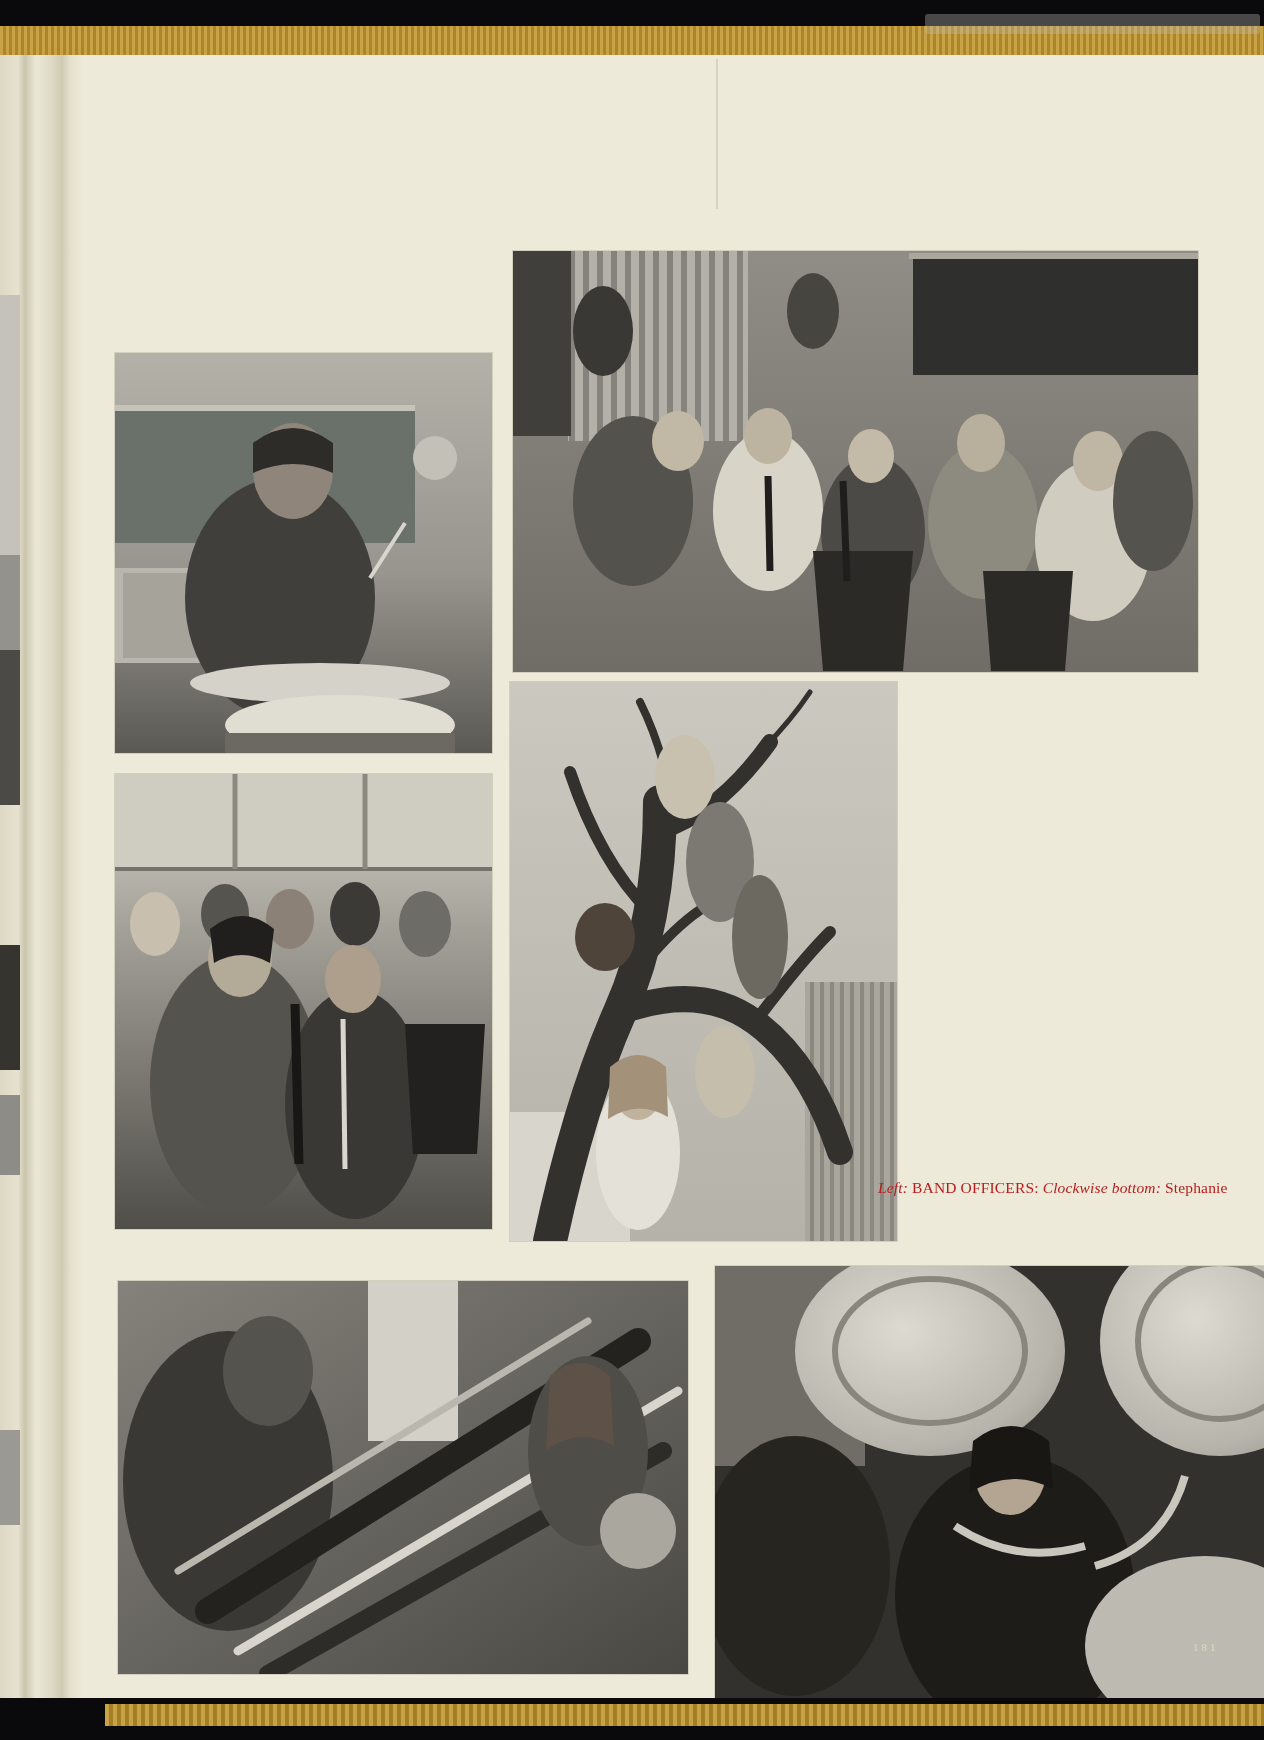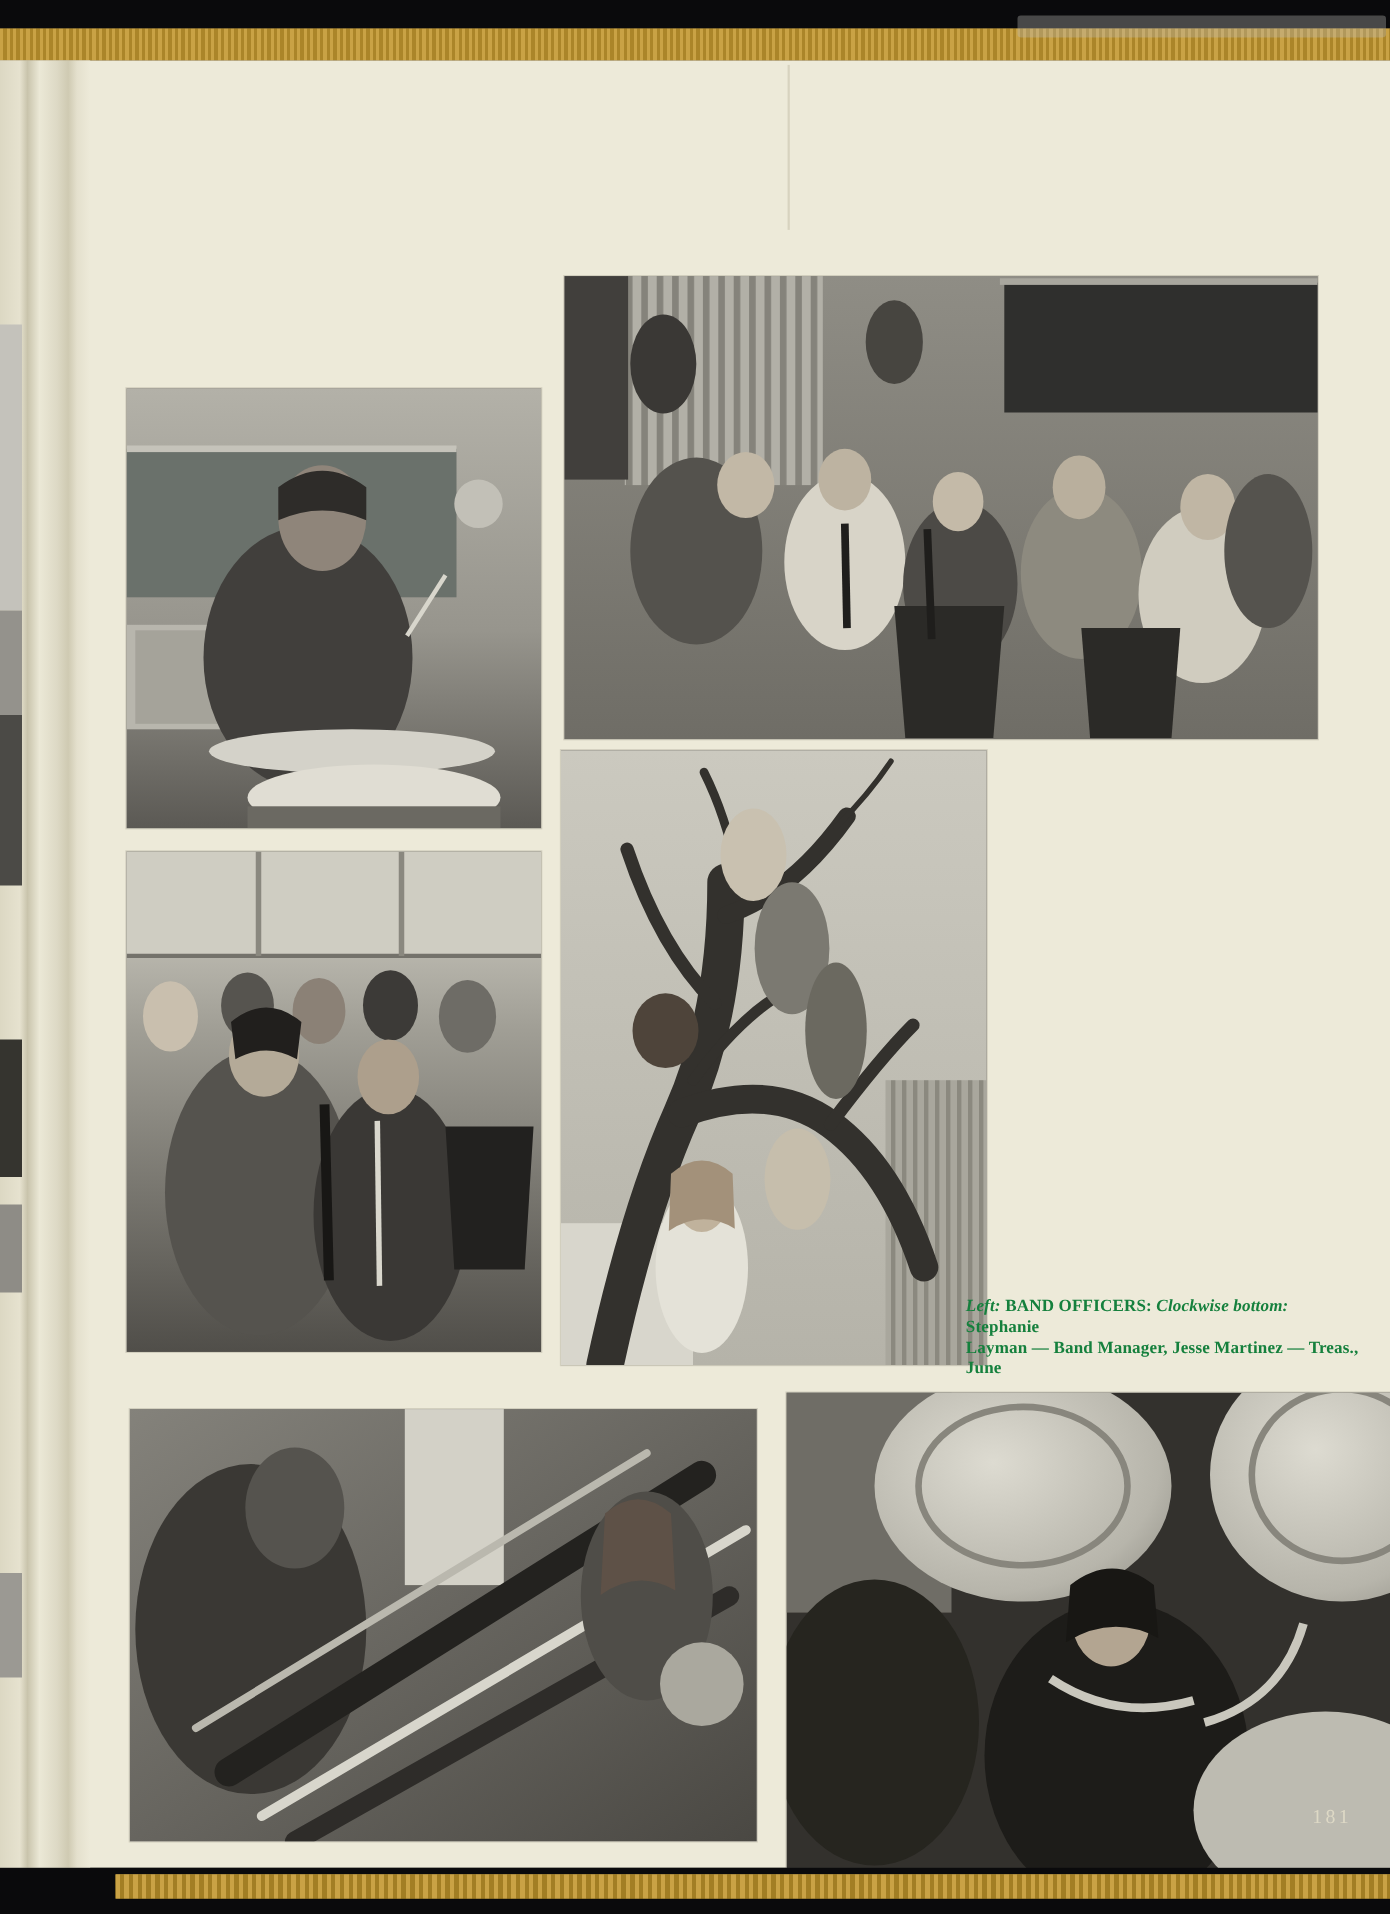--- a/index.html
+++ b/index.html
@@ -32,26 +32,26 @@
   .photo svg{display:block;width:100%;height:100%;}
 
   #ph-drummer{left:75px;top:282px;width:377px;height:400px;}
   #ph-band{left:473px;top:180px;width:685px;height:421px;}
   #ph-clarinets{left:75px;top:703px;width:377px;height:455px;}
   #ph-tree{left:470px;top:611px;width:387px;height:559px;}
   #ph-trombones{left:78px;top:1210px;width:570px;height:393px;}
   #ph-tubas{left:675px;top:1195px;width:589px;height:450px;}
 
   
-  .caption{left:878px;top:1124px;width:360px;color:#15803d;font-size:15.5px;line-height:18.8px;
-           font-weight:bold;letter-spacing:.15px;}
+  .caption{left:878px;top:1124px;width:360px;color:#b91c1c;font-size:15.5px;line-height:18.8px;
+           font-weight:normal;letter-spacing:.15px;}
   .caption .it{font-style:italic;}
 
   
-  .folio{left:1193px;top:1586px;color:#ded9c6;font-size:18px;letter-spacing:3px;
+  .folio{left:1193px;top:1586px;color:#ded9c6;font-size:11px;letter-spacing:3px;
          font-family:"Liberation Serif",serif;}
 </style>
 </head>
 <body>
 
 <div class="stage">
 
   <div class="abs top-black"></div>
   <div class="abs gold-top"></div>
   <div class="abs gold-glare"></div>
@@ -248,21 +248,20 @@
       </svg>
     </figure>
 
     <div class="abs caption">
       <div>
         <span class="it">Left:</span>
         <span>BAND OFFICERS:</span>
         <span class="it">Clockwise bottom:</span>
         <span>Stephanie</span>
       </div>
-      <div>Layman — Band Manager, Jesse Martinez — Treas., June</div>
     </div>
 
     <span class="abs folio">181</span>
   </div>
 
   <div class="abs bottom-black"></div>
   <div class="abs gold-bottom"></div>
 </div>
 
 </body></html>

